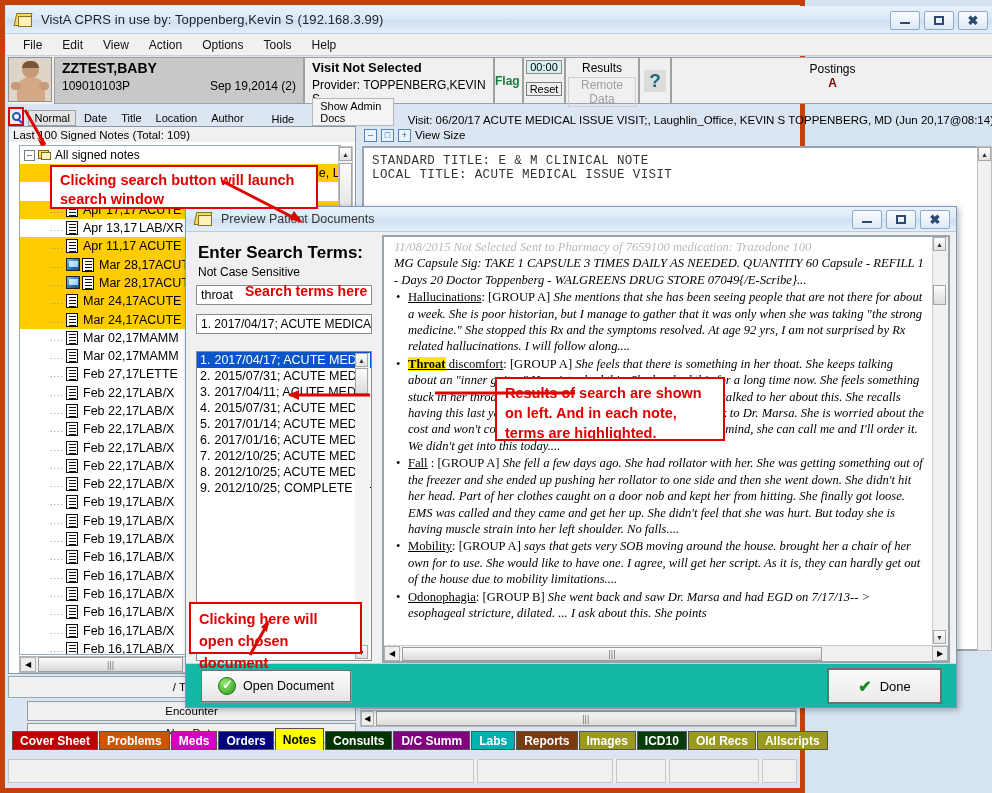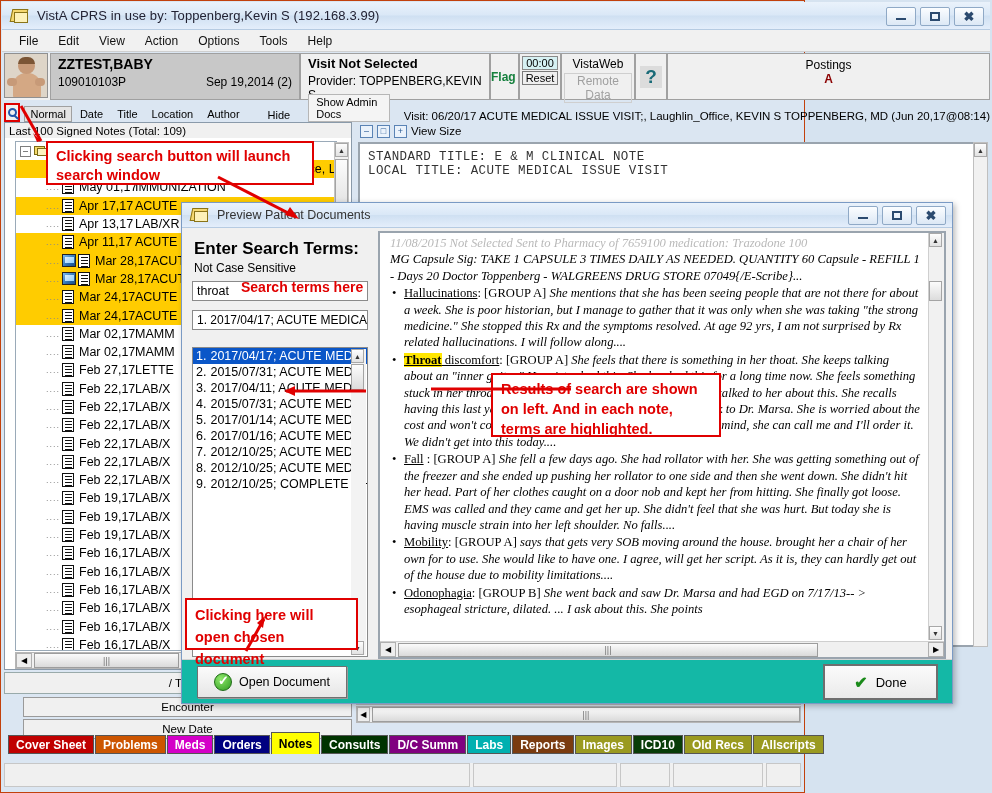--- a/index.html
+++ b/index.html
@@ -8,21 +8,21 @@
     width: 992px; height: 793px;
     overflow: hidden;
     font-family: "Liberation Sans", sans-serif;
     font-size: 12px;
     background: #d6e3f0;
   }
   #app {
     position: relative;
     width: 805px; height: 793px;
     background: #dbe6f2;
-    border: 1px solid #c2410c;
+    border: 5px solid #c2410c;
   }
 
   
   .titlebar {
     position: absolute; left: 1px; top: 1px; width: 988px; height: 28px;
     background: linear-gradient(to bottom, #eaf2fb 0%, #dae8f7 48%, #cfe0f2 52%, #e4eefb 100%);
     display: flex; align-items: center;
     border-bottom: 1px solid #b6cbe2;
   }
   .title-icon {
@@ -80,21 +80,21 @@
   .pat-name-panel { width:250px; background:#c8c8c8; padding:2px 7px; }
   .pat-name { font-size:14px; font-weight:bold; color:#000; }
   .pat-sub { display:flex; justify-content:space-between; font-size:12px; margin-top:3px; }
   .visit-panel { width:190px; padding:2px 7px; }
   .visit-title { font-size:13px; font-weight:bold; }
   .visit-prov { font-size:12px; margin-top:3px; }
   .appt-panel { width:315px; padding:5px 7px; font-size:12px; }
   .flag-panel { width:29px; display:flex; align-items:center; justify-content:flex-start; color:#15803d; font-size:12px; font-weight:bold; }
   .clock-panel { width:42px; padding:2px; }
   .clock-top { background:#d6f1f3; border:1px solid #8a8a8a; font-size:11px; text-align:center; }
-  .clock-btn { border:1px solid #7a7a7a; background:#efefef; font-size:11px; text-align:center; margin-top:1px; }
+  .clock-btn { border:1px solid #7a7a7a; background:#efefef; font-size:11px; text-align:center; margin-top:8px; }
   .web-panel { width:74px; padding:3px 2px; }
   .web-btn { font-size:12px; text-align:center; }
   .web-btn2 { font-size:12px; text-align:center; color:#a0a0a0; border:1px solid #cfcfcf; margin-top:2px; }
   .help-panel { width:32px; display:flex; align-items:center; justify-content:center; }
   .help-q { font-size:19px; font-weight:bold; color:#1a6b78; background:#dcdcdc; padding:0 5px; }
   .post-panel { flex:1; text-align:center; padding-top:4px; }
   .post-a { color:#8b0000; font-weight:bold; font-size:12px; }
 
   
   .toolrow { position:absolute; left:3px; top:100px; width:986px; height:21px; display:flex; align-items:flex-end; }
@@ -308,21 +308,21 @@
       <div class="visit-prov">Provider:  TOPPENBERG,KEVIN S</div>
     </div>
     <div class="panel flag-panel">
       <span>Flag</span>
     </div>
     <div class="panel clock-panel">
       <div class="clock-top">00:00</div>
       <div class="clock-btn">Reset</div>
     </div>
     <div class="panel web-panel">
-      <div class="web-btn">VistaWeb</div>
+      <div class="web-btn">Results</div>
       <div class="web-btn2">Remote Data</div>
     </div>
     <div class="panel help-panel">
       <span class="help-q">?</span>
     </div>
     <div class="panel post-panel">
       <div>Postings</div>
       <div class="post-a">A</div>
     </div>
   </div>
@@ -650,21 +650,21 @@
     <polygon points="40,140 32,132 36,141" fill="#e00000"></polygon>
     <line x1="217" y1="176" x2="295" y2="216" stroke="#e00000" stroke-width="3"></line>
     <polygon points="298,218 284,214 289,206" fill="#e00000"></polygon>
     <line x1="285" y1="390" x2="365" y2="390" stroke="#e00000" stroke-width="3"></line>
     <polygon points="283,390 294,385 294,395" fill="#e00000"></polygon>
     <line x1="430" y1="388" x2="570" y2="388" stroke="#e00000" stroke-width="3"></line>
     <line x1="245" y1="650" x2="263" y2="618" stroke="#e00000" stroke-width="3"></line>
     <polygon points="264,615 262,627 256,622" fill="#e00000"></polygon>
   </svg>
 
-  <div class="ann" id="ann-search-button" style="left:45px; top:140px; width:268px; height:44px;">
+  <div class="ann" id="ann-search-button" style="left:45px; top:160px; width:268px; height:44px;">
     <span>Clicking search button will launch search window</span>
   </div>
 
   <div class="anntext" id="ann-search-terms" style="left:240px; top:278px;">
     <span>Search terms here</span>
   </div>
 
   <div class="ann" id="ann-results" style="left:490px; top:372px; width:230px; height:64px; line-height:20px;">
     <span>Results of search are shown on left.  And in each note, terms are highlighted.</span>
   </div>

